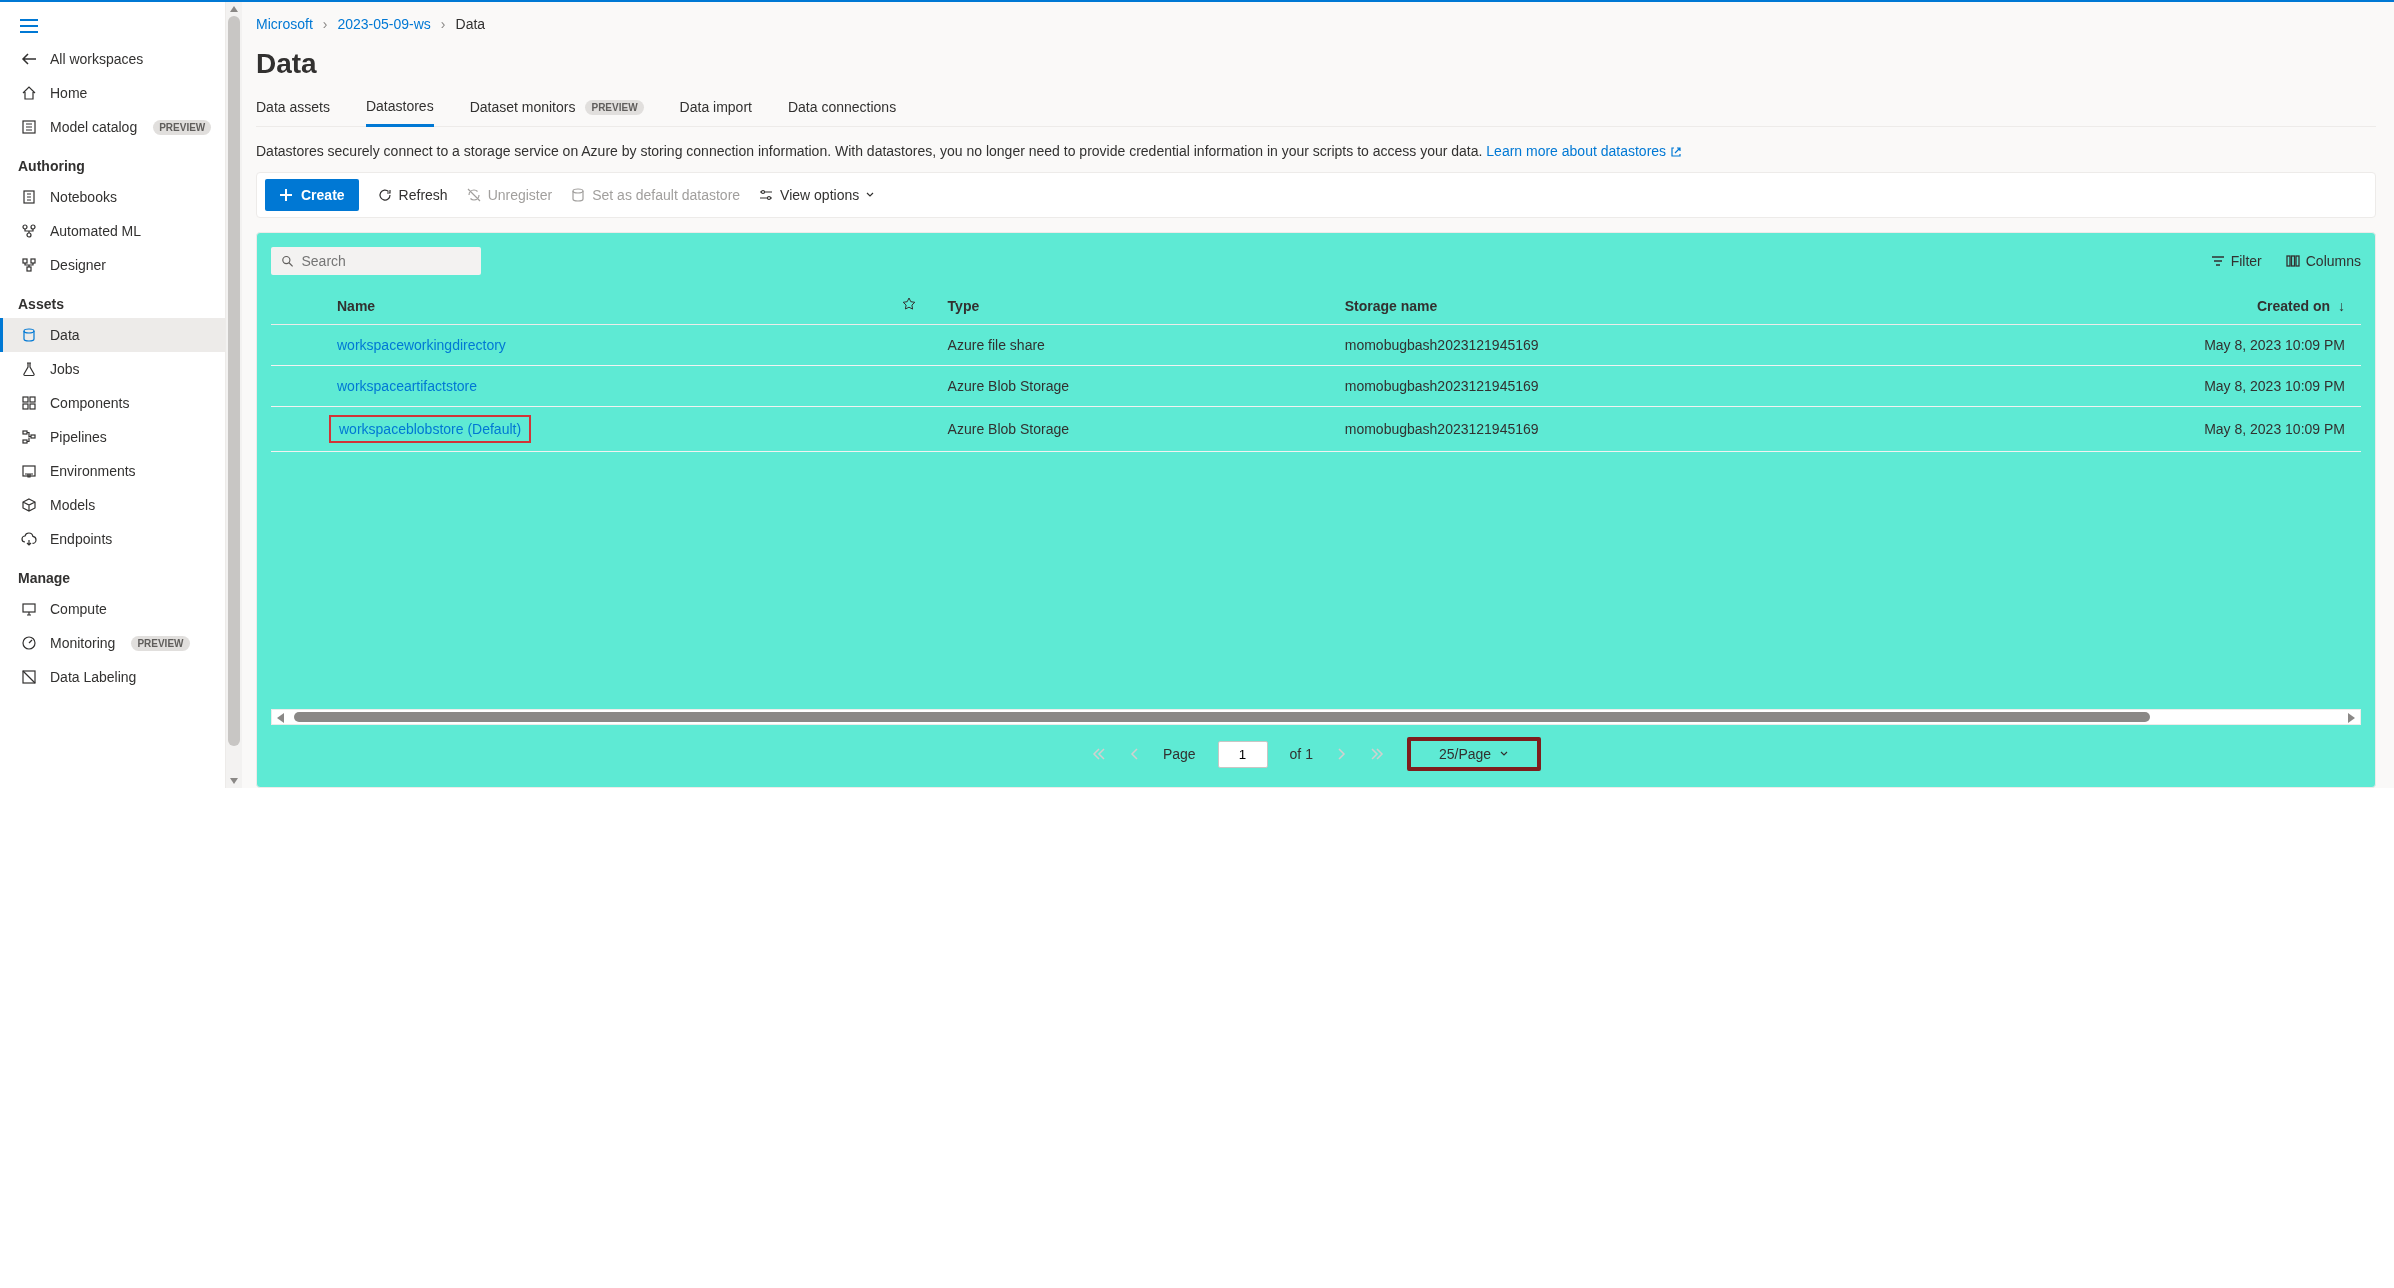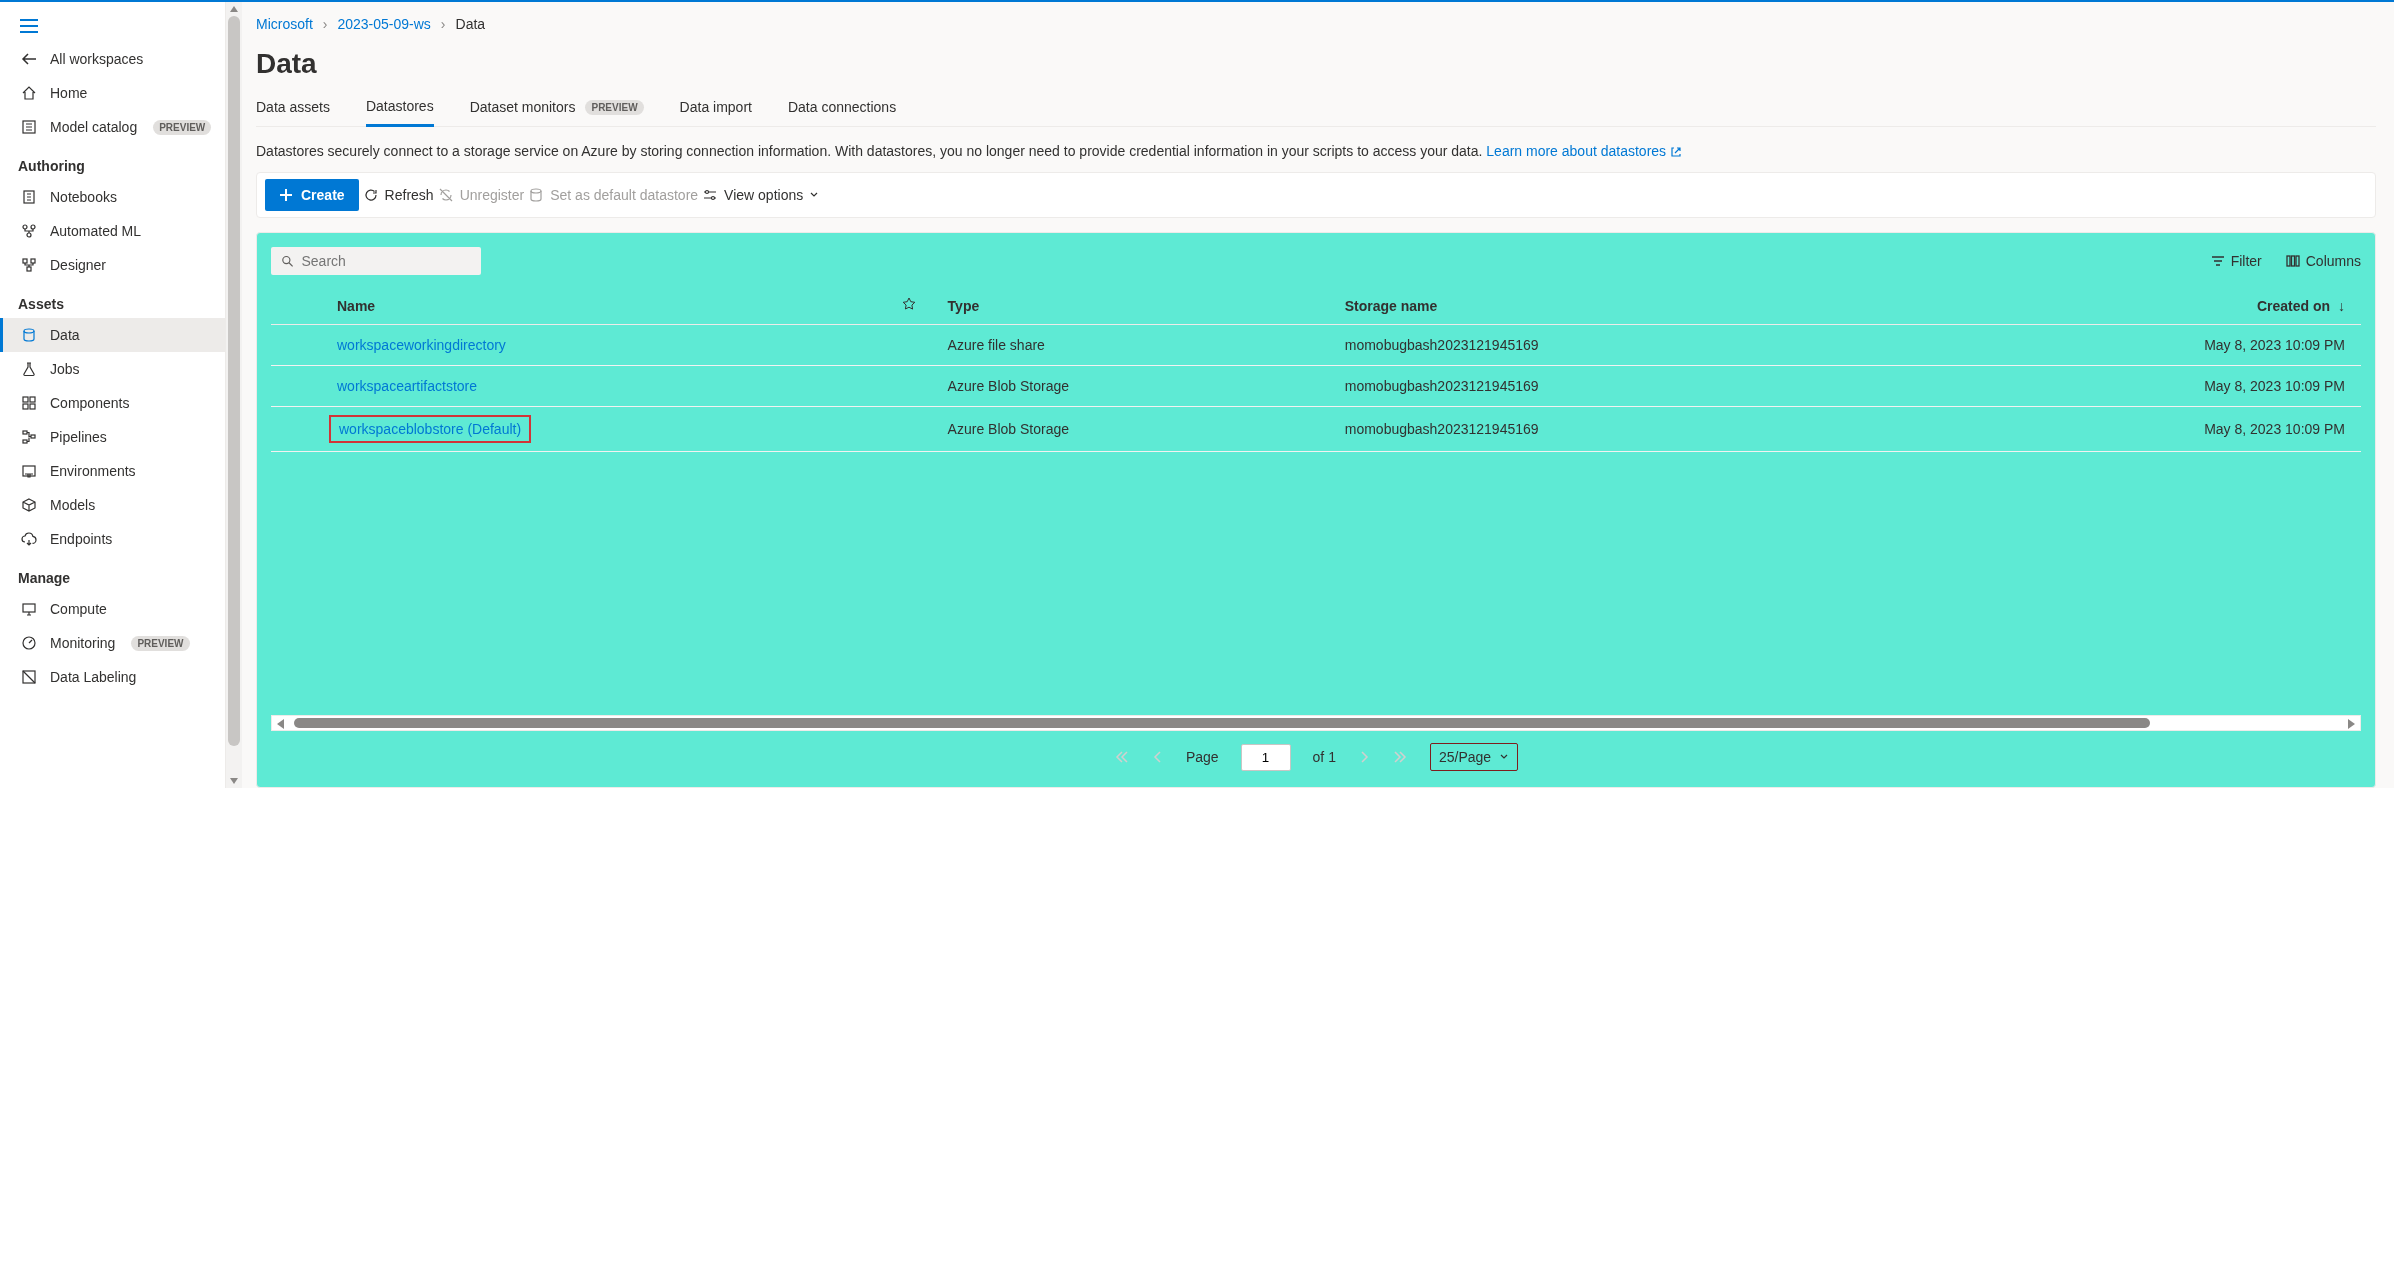--- a/index.html
+++ b/index.html
@@ -80,21 +80,21 @@
 .tab { padding: 12px 0 10px 0; cursor: pointer; display:flex; align-items:center; gap:6px;}
 .tab.active { border-bottom: 3px solid #0078d4; font-weight: 400; margin-bottom:-1px;text-align:center;}
 .description { font-size: 14px; color: #323130; padding: 14px 0 10px 0; line-height: 1.5;}
 .description a { color: #0078d4; text-decoration: none; display:inline-flex; align-items:center; gap:4px;}
 .toolbar {
   background: #ffffff;
   border: 1px solid #edebe9;
   border-radius: 4px;
   display: flex; align-items: center;
   padding: 6px 8px;
-  gap: 4px;
+  gap: 18px;
 }
 .btn-primary {
   background: #0078d4; color: #ffffff;
   border: none; border-radius: 2px;
   padding: 8px 14px;
   font-size: 14px; font-weight: 600;
   display: flex; align-items: center; gap: 8px;
   cursor: pointer;
 }
 .tb-item { display:flex; align-items:center; gap:6px; color:#323130; cursor:pointer; font-size:14px;}
@@ -152,21 +152,21 @@
 .hscroll .arrow-l, .hscroll .arrow-r { position:absolute; top:3px; width:0;height:0; border-top:5px solid transparent; border-bottom:5px solid transparent;}
 .hscroll .arrow-l { left:5px; border-right:7px solid #8a8886;}
 .hscroll .arrow-r { right:5px; border-left:7px solid #8a8886;}
 .pagination {
   display:flex; align-items:center; justify-content:center;
   gap: 22px;
   padding: 12px 0;
   font-size: 14px;
 }
 .pagination .pg-input { width:50px; border:1px solid #c8c6c4; text-align:center; padding:5px 0; border-radius:2px;}
-.page-sel { border:1px solid #7f1d1d; padding:5px 8px; border-radius:2px; display:flex; align-items:center; gap:8px;}
+.page-sel { border:4px solid #7f1d1d; padding:5px 28px; border-radius:2px; display:flex; align-items:center; gap:8px;}
 .chev { color:#8a8886;}
 .chev.disabled{color:#d2d0ce;}
 .chev svg{display:block;}
 .sort-arrow{ margin-left:4px;}
 </style>
 </head>
 <body>
 
 <div class="layout">
   <div class="sidebar">

